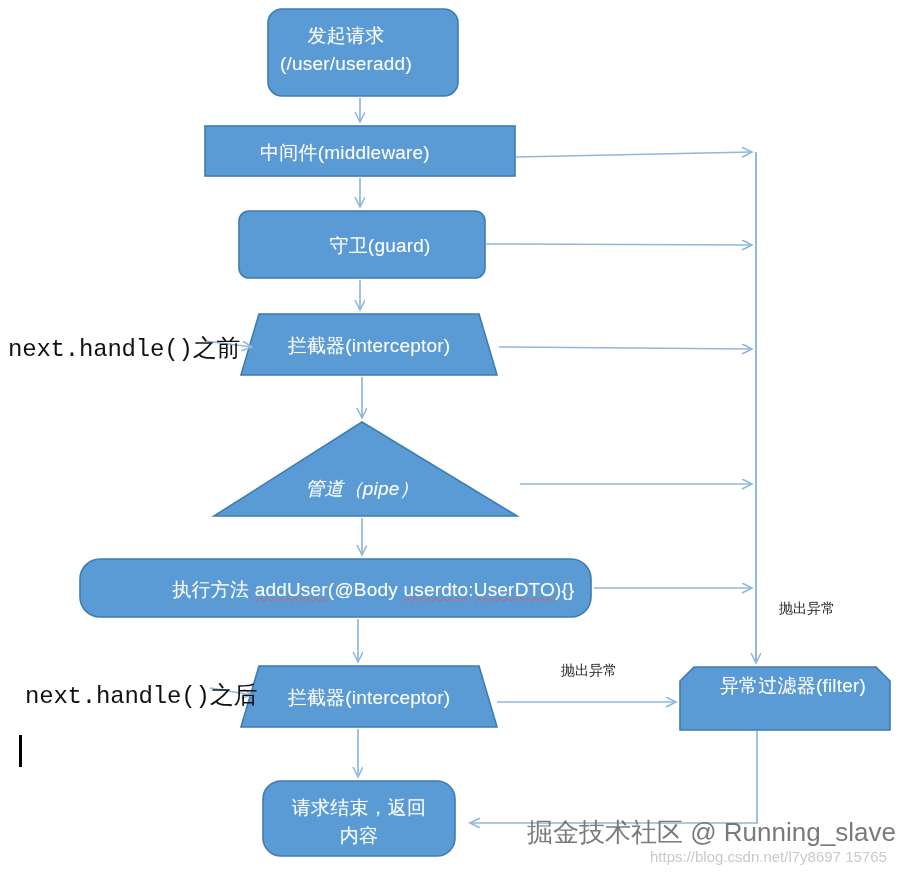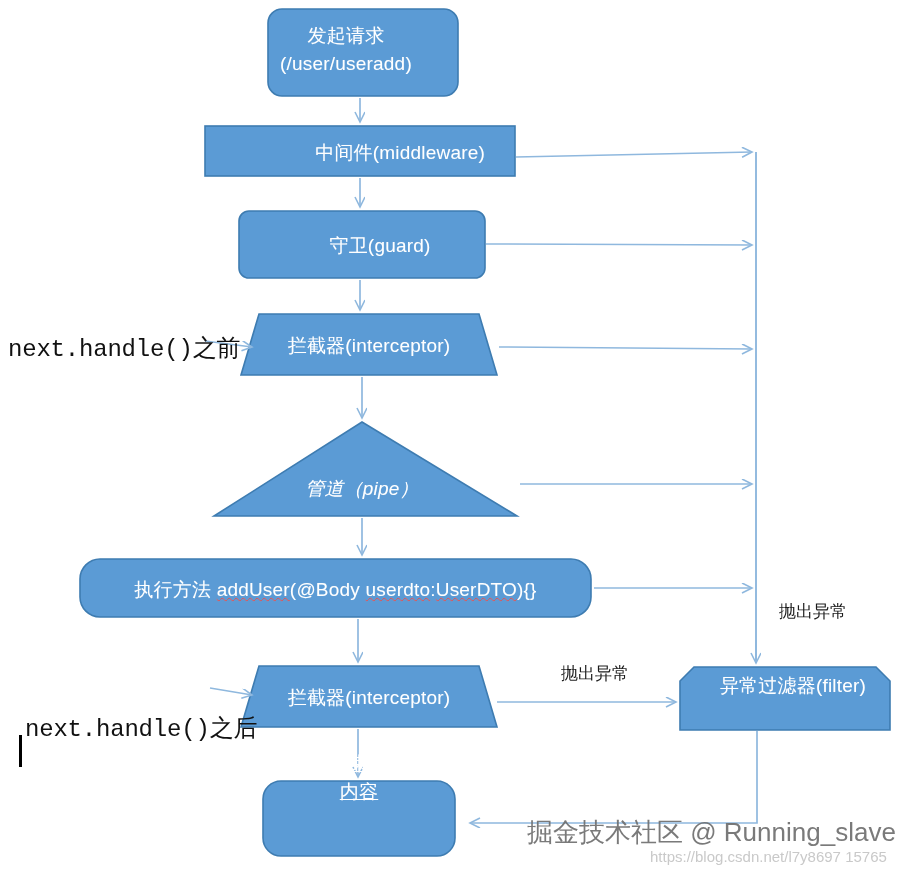--- a/index.html
+++ b/index.html
@@ -40,21 +40,21 @@
     position: absolute;
     color: #111111;
     font-size: 24px;
     font-family: "Liberation Mono", monospace;
     white-space: nowrap;
     letter-spacing: -0.2px;
   }
   .edge-label {
     position: absolute;
     color: #1b1b1b;
-    font-size: 17px;
+    font-size: 14px;
     font-family: "Liberation Sans", sans-serif;
     white-space: nowrap;
   }
   .watermark {
     position: absolute;
     color: #6f6f6f;
     font-size: 26px;
     font-family: "Liberation Sans", sans-serif;
     white-space: nowrap;
     opacity: 0.92;
@@ -132,40 +132,40 @@
 
     <path d="M 757,731 L 757,823 L 470,823" fill="none" stroke="#8FB8DE" stroke-width="1.7" marker-end="url(#ah-open)"></path>
 
     <line x1="205" y1="341" x2="252" y2="347" stroke="#8FB8DE" stroke-width="1.5" marker-end="url(#ah-open)"></line>
     <line x1="210" y1="688" x2="252" y2="695" stroke="#8FB8DE" stroke-width="1.5" marker-end="url(#ah-open)"></line>
   </svg>
 
   <div class="node-label" style="left:268px; top:22px; width:156px;">发起请求
 (/user/useradd)</div>
 
-  <div class="node-label" style="left:205px; top:139px; width:280px;text-align:right;">中间件(middleware)</div>
+  <div class="node-label" style="left:205px; top:139px; width:280px;">中间件(middleware)</div>
 
   <div class="node-label" style="left:239px; top:232px; width:282px;">守卫(guard)</div>
 
   <div class="node-label" style="left:241px; top:332px; width:256px;">拦截器(interceptor)</div>
 
   <div class="node-label" style="left:244px; top:475px; width:236px;font-style:italic;">管道（pipe）</div>
 
-  <div class="node-label" style="left:80px; top:576px; width:511px;"><span>执行方法 </span><span class="squiggle">addUser</span><span>(@Body </span><span class="squiggle">userdto</span><span>:</span><span class="squiggle">UserDTO</span><span>){}</span></div>
+  <div class="node-label" style="left:80px; top:576px; width:511px;padding-left:38px;"><span>执行方法 </span><span class="squiggle">addUser</span><span>(@Body </span><span class="squiggle">userdto</span><span>:</span><span class="squiggle">UserDTO</span><span>){}</span></div>
 
   <div class="node-label" style="left:241px; top:684px; width:256px;">拦截器(interceptor)</div>
 
   <div class="node-label" style="left:680px; top:672px; width:226px;">异常过滤器(filter)</div>
 
-  <div class="node-label" style="left:263px; top:750px; width:192px;text-decoration:underline;">请求结束，返回
+  <div class="node-label" style="left:263px; top:794px; width:192px;">请求结束，返回
 内容</div>
 
   <div class="mono-label" style="left:8px; top:332px;">next.handle()之前</div>
 
-  <div class="mono-label" style="left:25px; top:679px;margin-top:33px;">next.handle()之后</div>
+  <div class="mono-label" style="left:25px; top:679px;">next.handle()之后</div>
 
   <div class="edge-label" style="left:779px; top:600px;">抛出异常</div>
 
   <div class="edge-label" style="left:561px; top:662px;">抛出异常</div>
 
   <div class="text-caret" style="left:19px; top:735px; height:32px;"></div>
 
   <div class="watermark" style="left:527px; top:815px;">掘金技术社区 @ Running_slave</div>
 
   <div class="watermark-url" style="left:650px; top:848px;">https://blog.csdn.net/l7y8697 15765</div>

